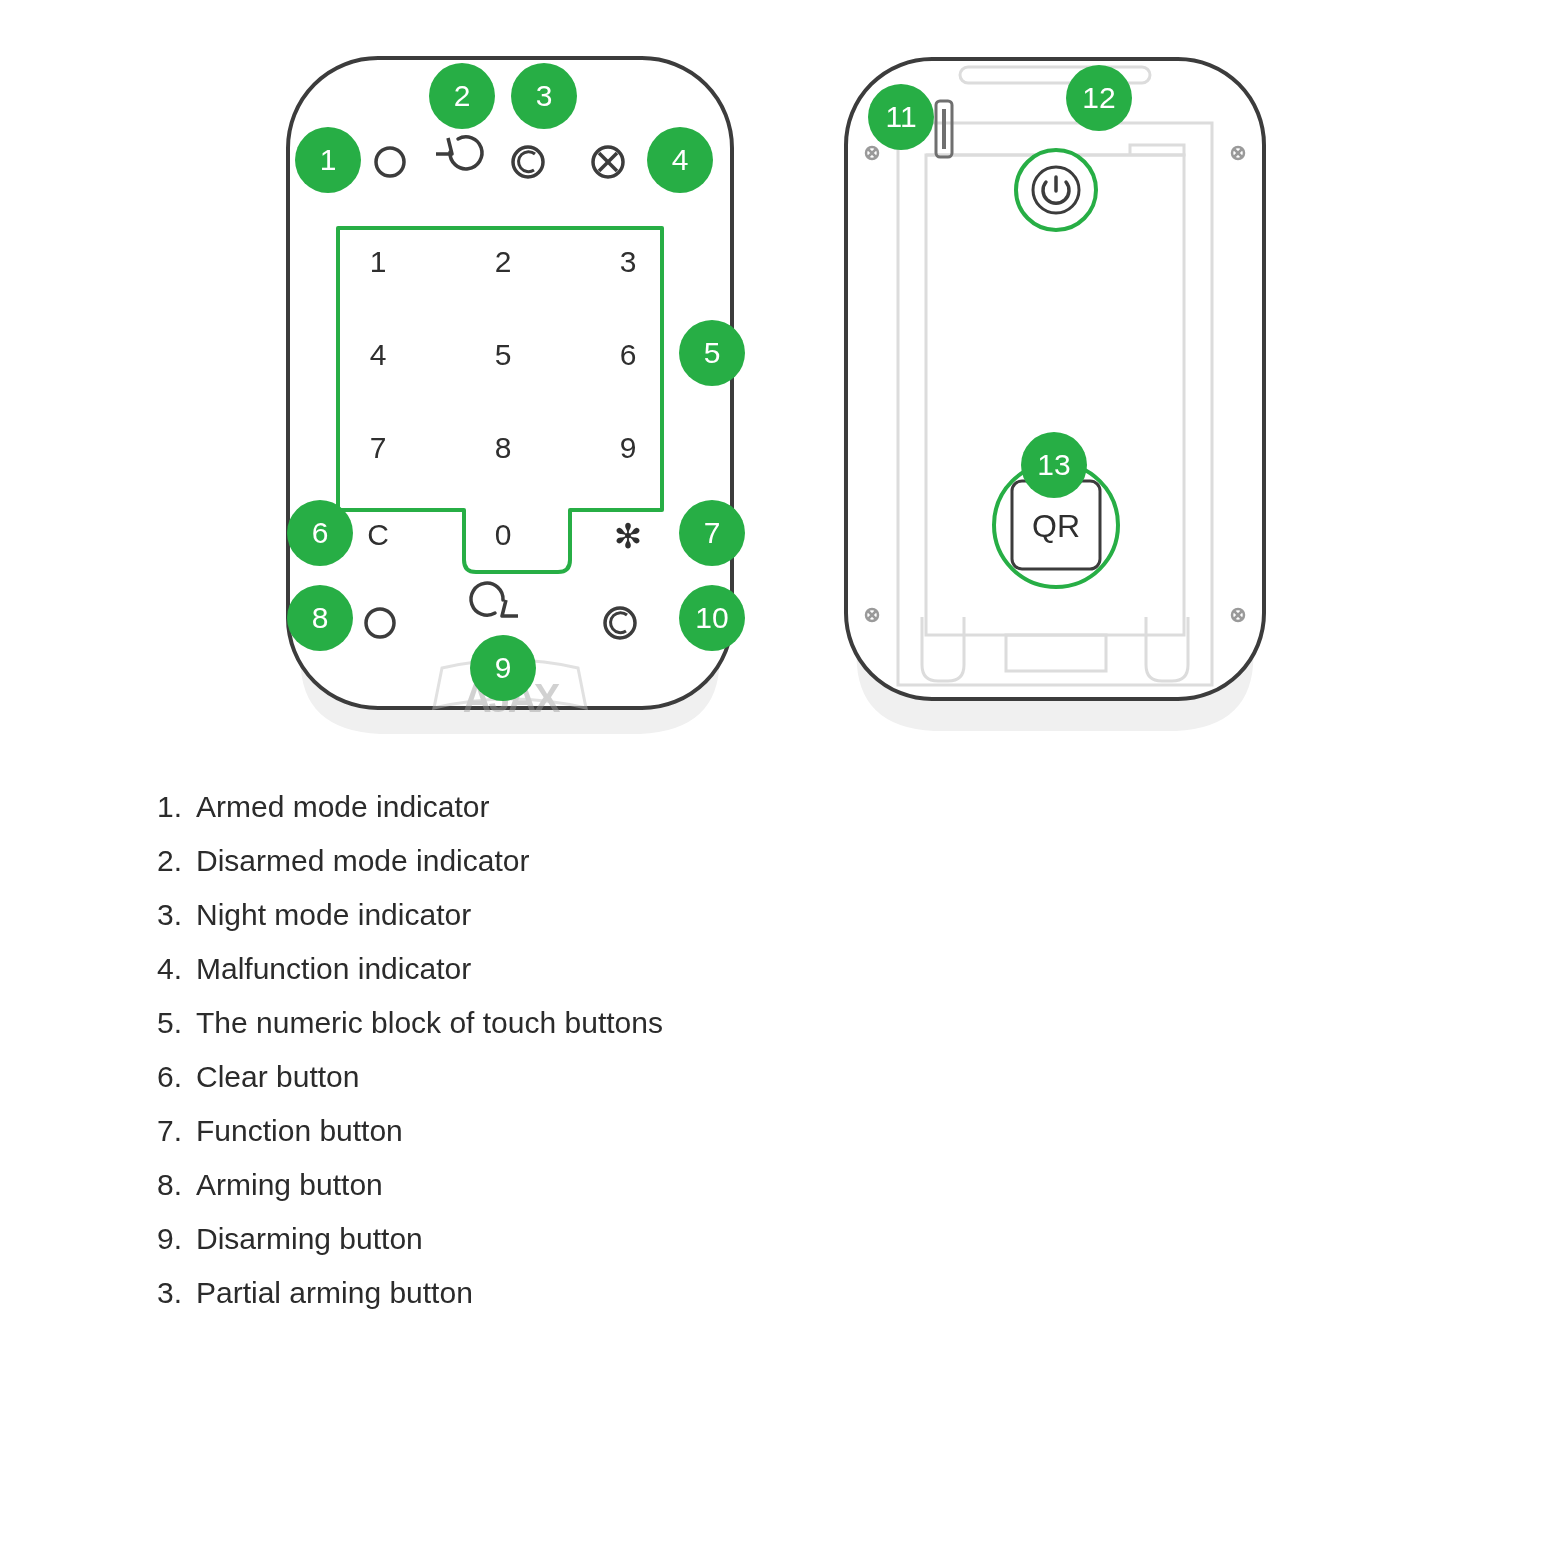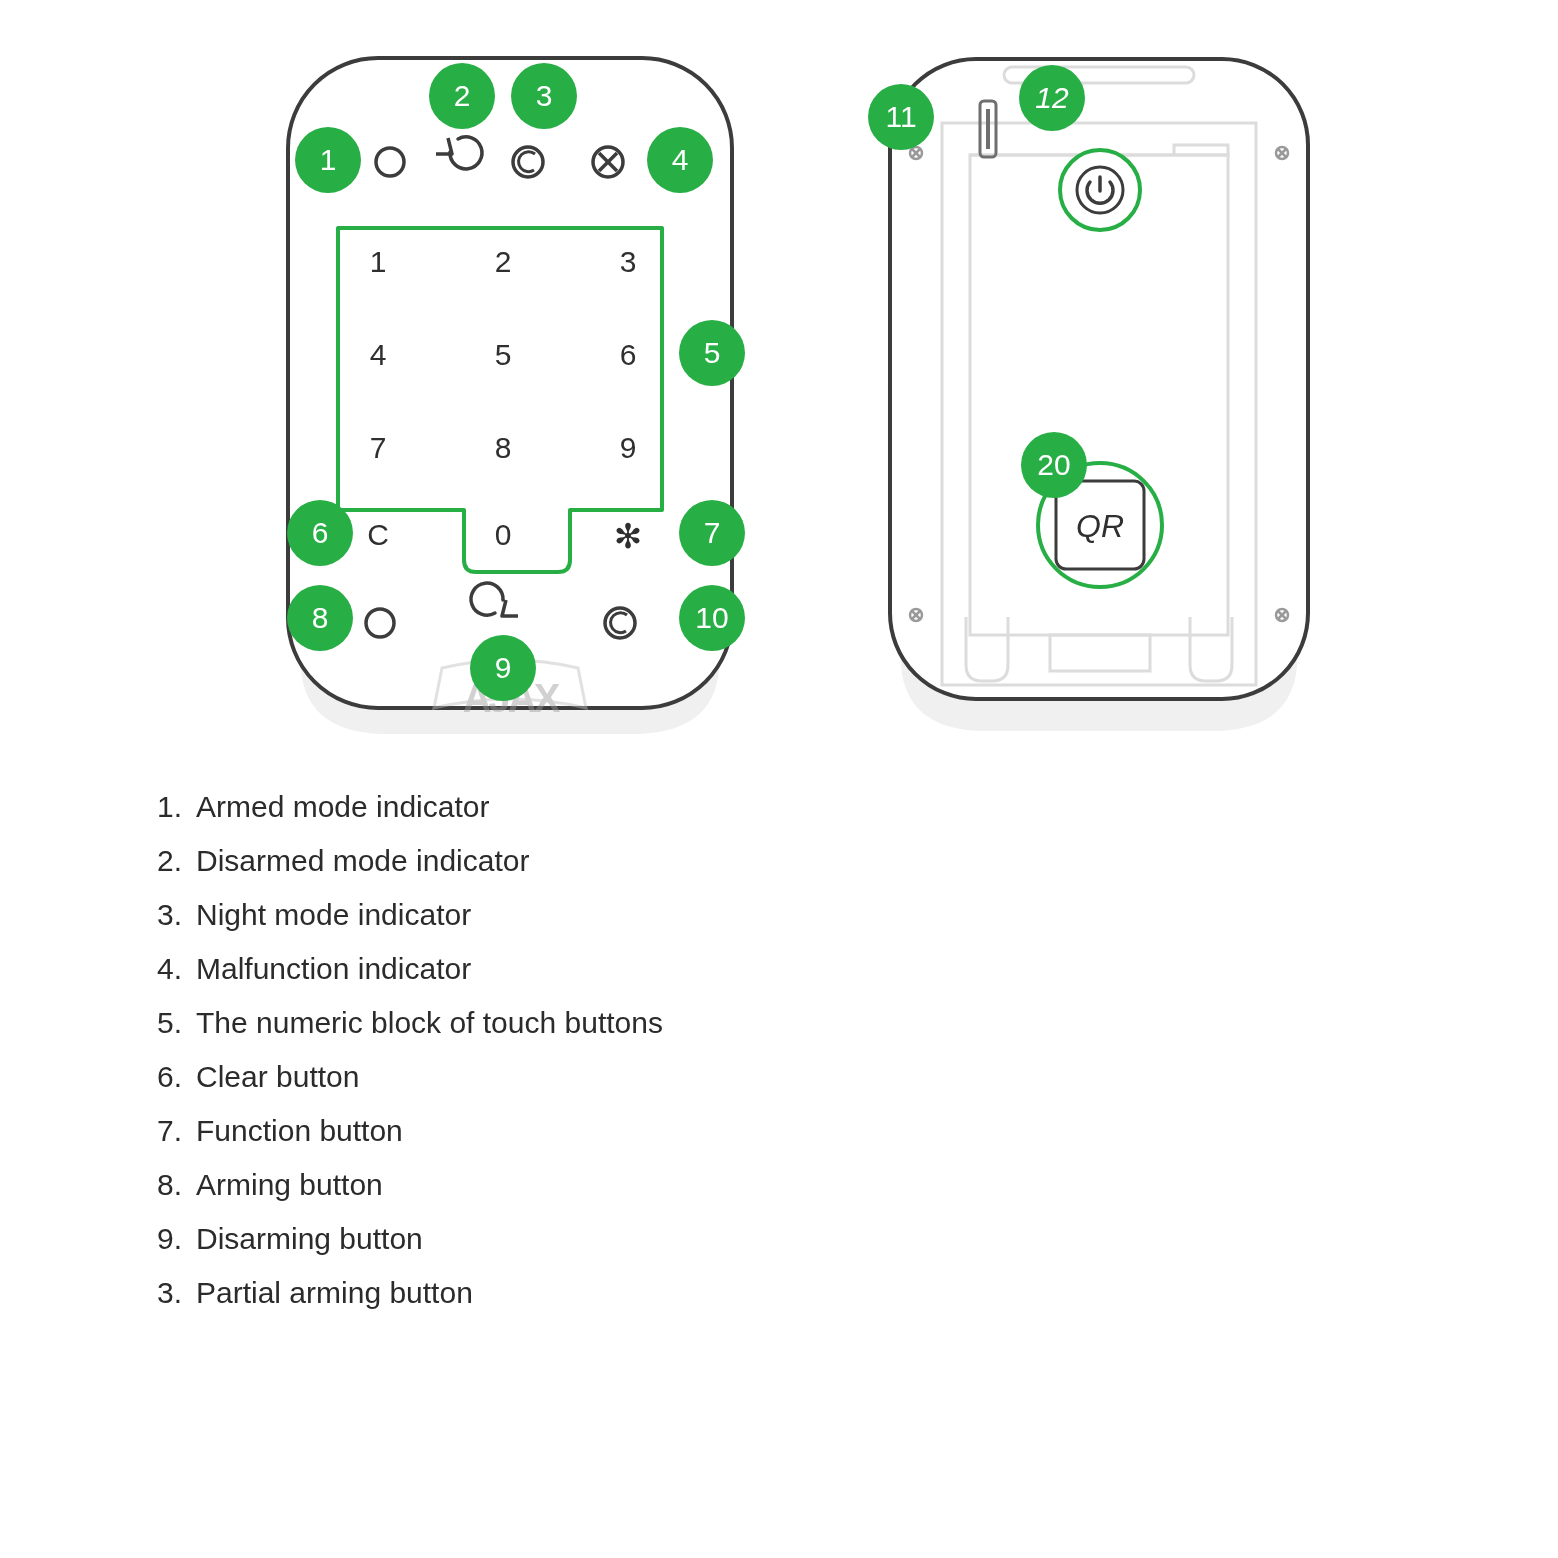--- a/index.html
+++ b/index.html
@@ -121,21 +121,21 @@
         <path d="M357 575 a10 10 0 1 0 -1 16" fill="none" stroke="#3c3c3c" stroke-width="3"></path>
       </g>
 
       <g opacity="0.45">
         <path d="M172 628 q68 -16 136 0 l8 40 q-76 -18 -152 0 Z" fill="none" stroke="#bdbdbd" stroke-width="3"></path>
         <text x="240" y="672" text-anchor="middle" font-family="Liberation Sans, sans-serif" font-size="40" font-weight="bold" fill="#9a9a9a" letter-spacing="-3">AJAX</text>
       </g>
     </svg>
   </div>
 
-  <div class="device" style="left:874px; top:45px;font-style:italic;">
+  <div class="device" style="left:830px; top:45px;">
     <svg width="450" height="690" viewBox="0 0 450 690">
 
       <path d="M28 590 Q16 682 104 686 L346 686 Q434 682 422 590 Z" fill="#f0f0f0"></path>
 
       <rect x="16" y="14" width="418" height="640" rx="86" ry="86" fill="#ffffff" stroke="#3c3c3c" stroke-width="4"></rect>
 
       <path d="M68 78 L382 78 L382 640 L68 640 Z" fill="none" stroke="#dcdcdc" stroke-width="3"></path>
       <path d="M96 110 L354 110 L354 100 L300 100 L300 110" fill="none" stroke="#dcdcdc" stroke-width="3"></path>
       <rect x="96" y="110" width="258" height="480" fill="none" stroke="#dcdcdc" stroke-width="3"></rect>
 
@@ -182,22 +182,22 @@
   <div class="badge sz" style="left:429px;  top:63px;">2</div>
   <div class="badge sz" style="left:511px;  top:63px;">3</div>
   <div class="badge sz" style="left:647px;  top:127px;">4</div>
   <div class="badge sz" style="left:679px;  top:320px;">5</div>
   <div class="badge sz" style="left:287px;  top:500px;">6</div>
   <div class="badge sz" style="left:679px;  top:500px;">7</div>
   <div class="badge sz" style="left:287px;  top:585px;">8</div>
   <div class="badge sz" style="left:470px;  top:635px;">9</div>
   <div class="badge sz" style="left:679px;  top:585px;">10</div>
   <div class="badge sz" style="left:868px;  top:84px;">11</div>
-  <div class="badge sz" style="left:1019px; top:65px;font-style:italic;">12</div>
-  <div class="badge sz" style="left:1021px; top:432px;">20</div>
+  <div class="badge sz" style="left:1066px; top:65px;">12</div>
+  <div class="badge sz" style="left:1021px; top:432px;">13</div>
 
 </div>
 
 <div class="legend">
   <div class="legend-row">
     <span class="legend-num">1.</span>
     <span class="legend-text">Armed mode indicator</span>
   </div>
   <div class="legend-row">
     <span class="legend-num">2.</span>

